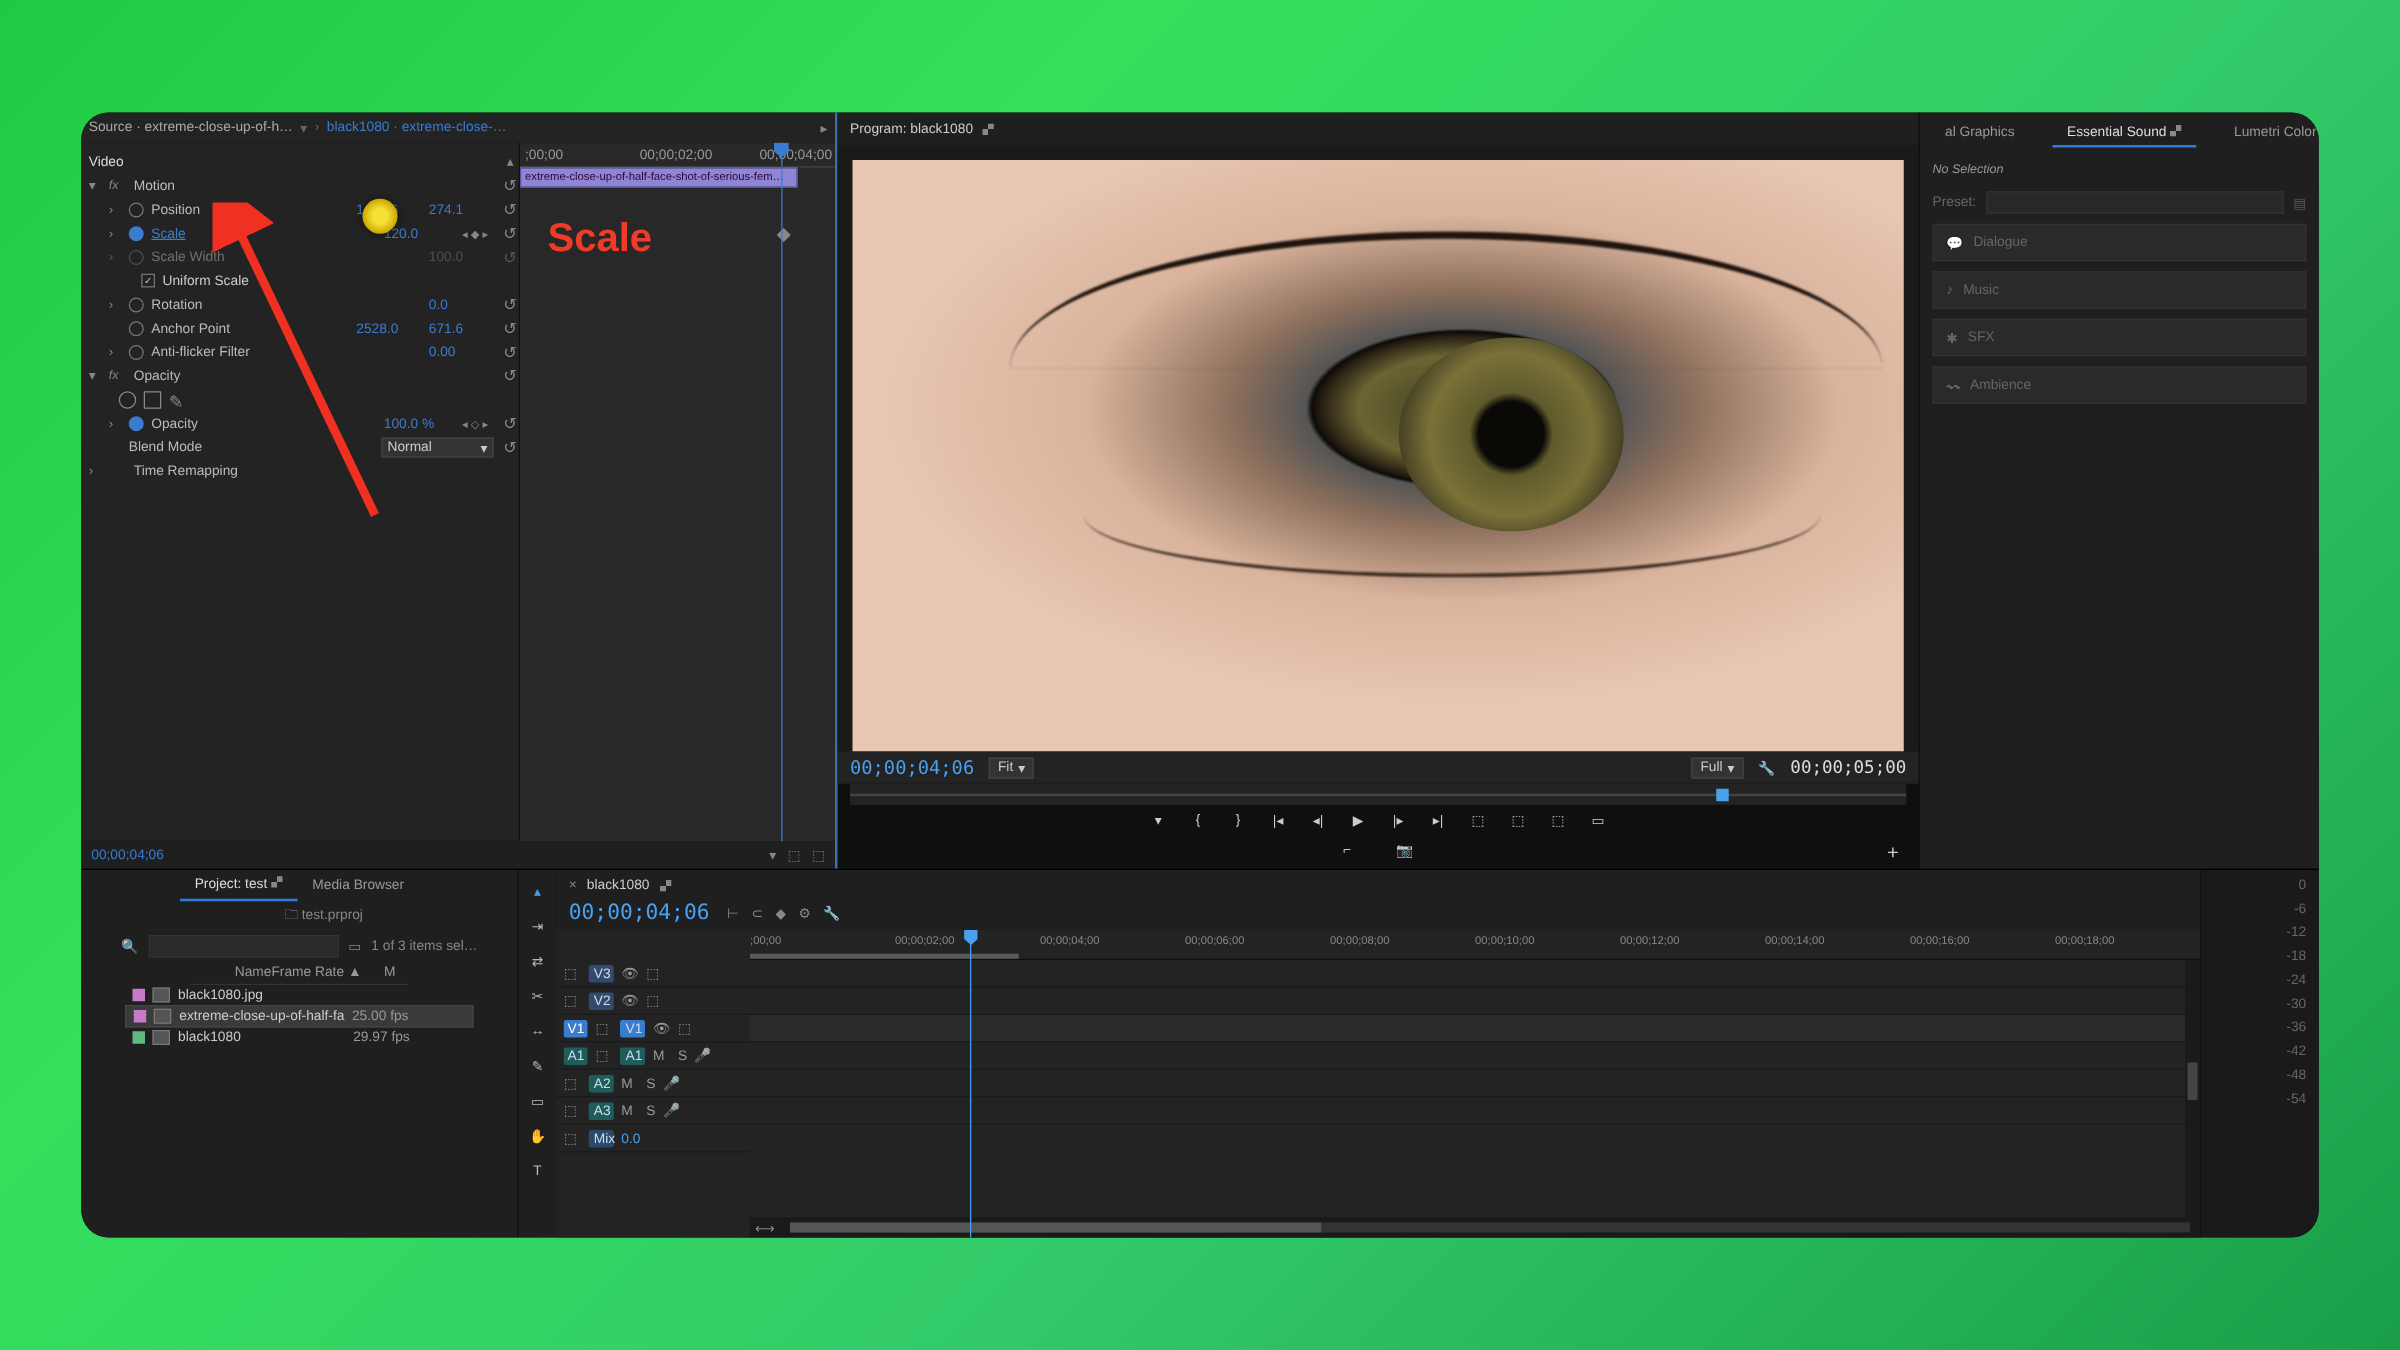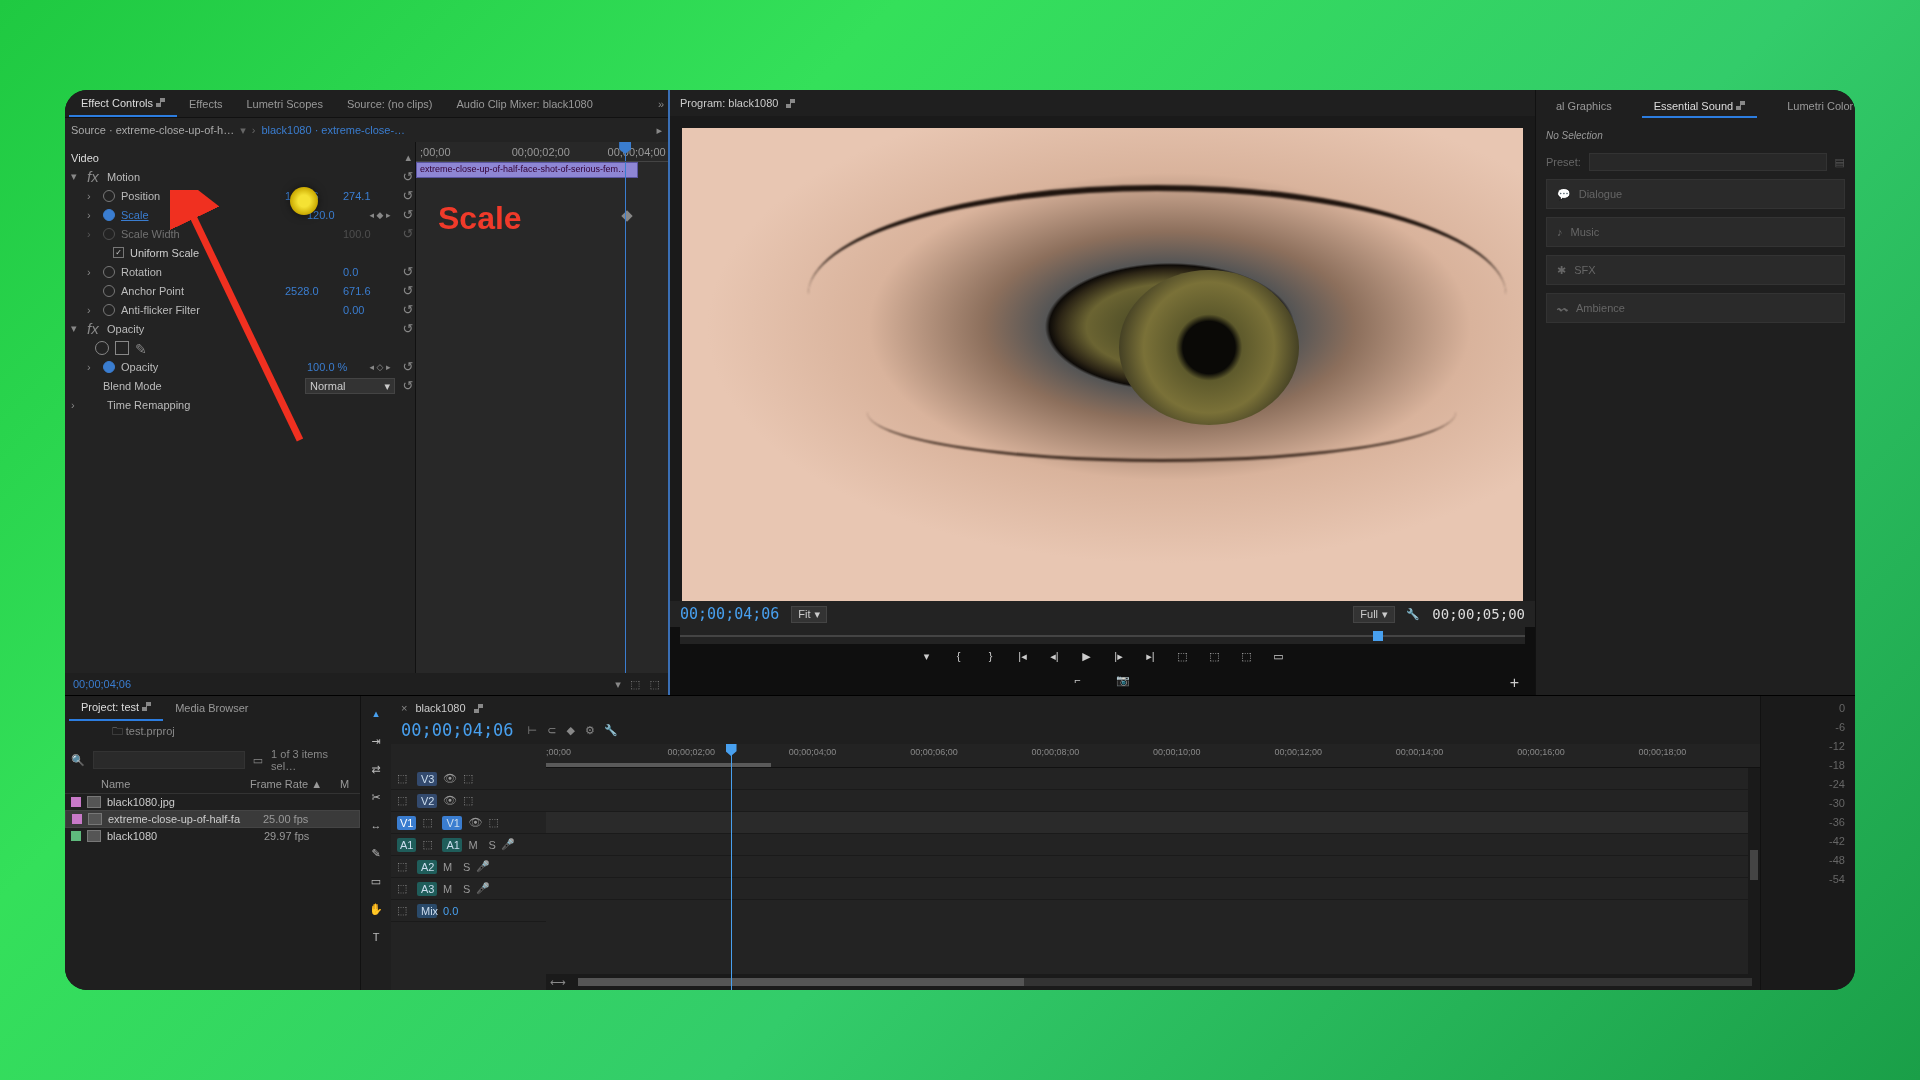--- a/index.html
+++ b/index.html
@@ -16,21 +16,21 @@
 .src-bar { height: 24px; background: #232323; display: flex; align-items: center; padding: 0 6px; color: #aaa; gap: 6px; }
 .src-bar .sep { color: #666; }
 .link-blue { color: #3a7dd0; }
 
 .ec-body { flex: 1; display: flex; background: #232323; position: relative; }
 .ec-params { width: 350px; padding: 6px 0; color: #ccc; position: relative; }
 .ec-timeline { flex: 1; background: #282828; position: relative; border-left: 1px solid #111; }
 .ec-row { height: 19px; display: flex; align-items: center; padding-left: 6px; gap: 6px; position: relative; }
 .ec-row.header { color: #ddd; }
 .disclose { width: 10px; color: #888; }
-.fx { font-style: italic; color: #888; font-size: 15px; width: 14px; }
+.fx { font-style: italic; color: #888; font-size: 10px; width: 14px; }
 .stopwatch { width: 12px; height: 12px; border: 1px solid #777; border-radius: 50%; position: relative; }
 .stopwatch.on { background: #3a7dd0; border-color: #3a7dd0;}
 .prop-name { flex: 1; color: #bbb; }
 .prop-name.blue { color: #3a7dd0; text-decoration: underline; }
 .val { color: #3a7dd0; width: 52px; text-align: left; }
 .val.dim { color: #777; }
 .reset-icn { width: 14px; color: #888; text-align: center; font-size: 13px; }
 .kf-nav { display: flex; gap: 2px; color: #888; font-size: 9px; width: 30px; justify-content: center; }
 .checkbox { width: 11px; height: 11px; border: 1px solid #777; display: inline-flex; align-items: center; justify-content: center; font-size: 8px; color: #ccc; }
 .mask-shapes { display: flex; gap: 6px; padding-left: 30px; }
@@ -73,21 +73,21 @@
 
 .right-col { width: 320px; background: #1f1f1f; border-left: 1px solid #111; display:flex; flex-direction:column; }
 .right-tabs { height: 32px; display: flex; align-items: center; padding: 0 8px; gap: 18px; color: #888;}
 .right-tabs .tab.active { color:#ddd; border-bottom:2px solid #2c7de0; padding-bottom:4px;}
 .nosel { color:#999; font-style:italic; padding: 8px 10px; font-size:10px; }
 .preset-row { display:flex; align-items:center; gap:8px; padding: 4px 10px; color:#666;}
 .preset-row input { flex:1; background:#282828; border:1px solid #333; height:18px;}
 .hint { color:#999; padding: 24px 12px; font-size:10px; line-height:1.4;}
 .tag-btn { margin: 4px 10px; height: 30px; background:#2a2a2a; border:1px solid #333; color:#666; display:flex; align-items:center; padding:0 10px; gap:8px;}
 
-.proj-panel { width: 296px; background:#1f1f1f; border-right:1px solid #111; display:flex; flex-direction:column;}
+.proj-panel { width: 350px; background:#1f1f1f; border-right:1px solid #111; display:flex; flex-direction:column;align-items:center;}
 .proj-tabs { height:24px; display:flex; align-items:center; padding:0 4px; color:#999;}
 .proj-tabs .tab.active{color:#ddd;}
 .proj-sub { color:#888; padding:3px 8px; font-size:10px;margin-left:39px;}
 .proj-search { display:flex; align-items:center; gap:8px; padding:3px 6px;}
 .proj-search input { flex:1; background:#2a2a2a; border:1px solid #333; height:18px; color:#ccc; padding:0 4px;}
 .proj-hdr { display:flex; color:#999; padding: 3px 6px; border-bottom:1px solid #333;}
 .proj-hdr .n { flex:1; padding-left: 30px;}
 .proj-hdr .fr { width: 90px;}
 .proj-row { display:flex; align-items:center; padding: 2px 6px; color:#ccc; gap:6px;}
 .proj-row.sel { background:#3a3a3a;}
@@ -129,28 +129,20 @@
 .audio-meter .scale { display:flex; flex-direction:column; align-items:flex-end; gap:7px; padding-right:4px;}
 .grid-ic{display:inline-block;width:9px;height:9px;background:conic-gradient(#888 0 25%,transparent 0 50%,#888 0 75%,transparent 0);}
 </style>
 </head>
 <body>
 
 <div class="window">
   <div class="top">
 
     <div class="left-col">
-      <div class="tabs">
-        <div class="tab active"><span>Effect Controls</span> <span class="grid-ic"></span></div>
-        <div class="tab">Effects</div>
-        <div class="tab">Lumetri Scopes</div>
-        <div class="tab">Source: (no clips)</div>
-        <div class="tab">Audio Clip Mixer: black1080</div>
-        <div style="margin-left:auto;color:#888">»</div>
-      </div>
       <div class="src-bar">
         <span>Source · extreme-close-up-of-h…</span>
         <span class="sep">▾</span>
         <span class="sep">›</span>
         <span class="link-blue">black1080 · extreme-close-…</span>
         <span style="margin-left:auto;color:#888">▸</span>
       </div>
       <div class="ec-body">
         <div class="ec-params">
           <div class="ec-row header">

